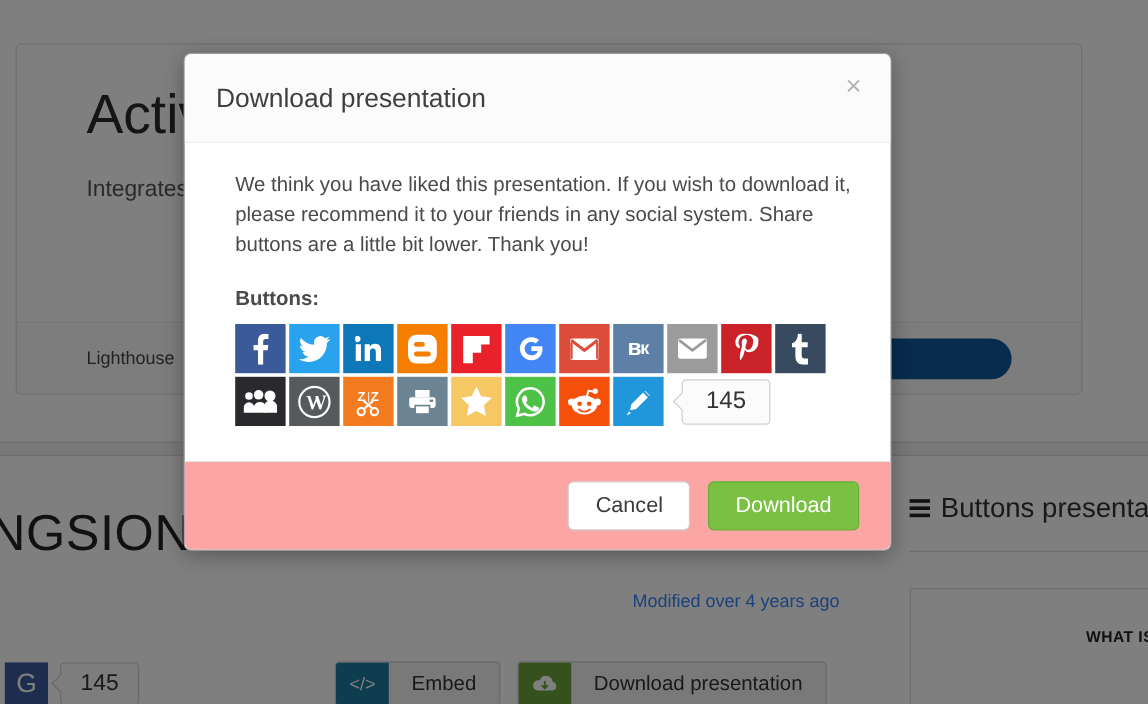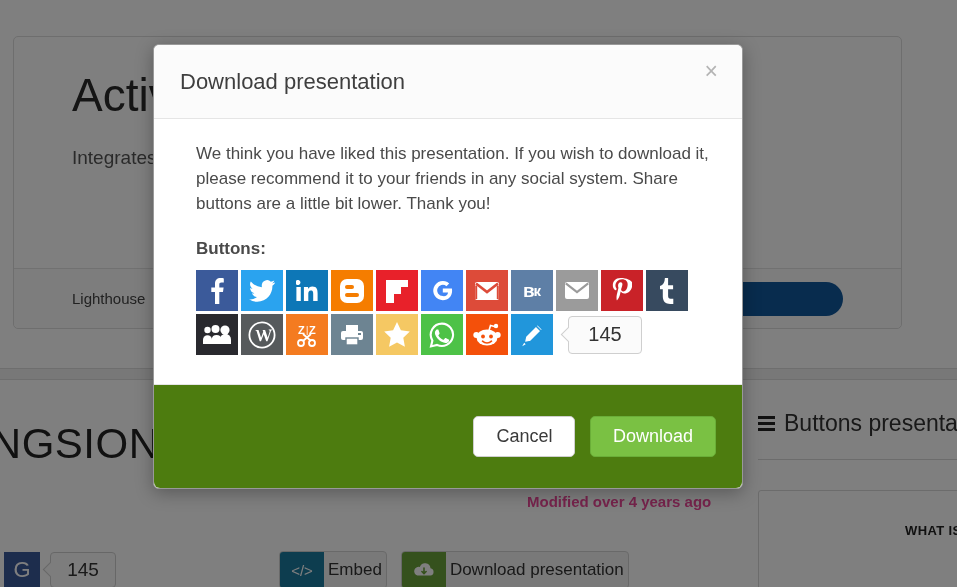--- a/index.html
+++ b/index.html
@@ -96,23 +96,22 @@
     font-size: 42px;
     color: #232323;
     letter-spacing: 0.5px;
     white-space: nowrap;
   }
   .modified {
     position: absolute;
     left: 527px;
     top: 493px;
     font-size: 15px;
-    color: #ec4899;
+    color: #3b82f6;
     white-space: nowrap;
-    font-weight: bold;
   }
 
   
   .counter {
     background: #fbfbfb;
     border: 1px solid #cfcfcf;
     border-radius: 4px;
     font-size: 19px;
     color: #333;
     display: inline-flex;
@@ -164,21 +163,21 @@
     height: 36px;
     overflow: hidden;
   }
   .btn-group .ico {
     width: 44px;
     display: flex; align-items: center; justify-content: center;
     color: #fff; font-size: 15px;
   }
   .btn-group .lbl {
     display: flex; align-items: center;
-    padding: 0 4px;
+    padding: 0 19px;
     font-size: 17px;
     color: #333;
   }
   .ico.embed { background: #1b7a9e; }
   .ico.dl { background: #6ba33a; }
 
   .similar {
     position: absolute;
     left: 758px;
     top: 410px;
@@ -301,22 +300,22 @@
     justify-content: center;
     font-size: 23px;
     font-family: "Liberation Serif", serif;
     line-height: 1;
   }
   .share-btn.sans { font-family: "Liberation Sans", sans-serif; }
   .share-row .counter { width: 72px; height: 36px; margin-left: 12px; font-size: 20px; }
 
   .modal-footer {
     border-top: 1px solid #e5e5e5;
-    background: #4d7c0f;
-    padding: 31px 26px;
+    background: #fca5a5;
+    padding: 16px 26px;
     text-align: right;
     border-radius: 0 0 6px 6px;
   }
   .btn {
     font-family: inherit;
     font-size: 18px;
     border-radius: 5px;
     padding: 9px 22px;
     cursor: pointer;
   }

